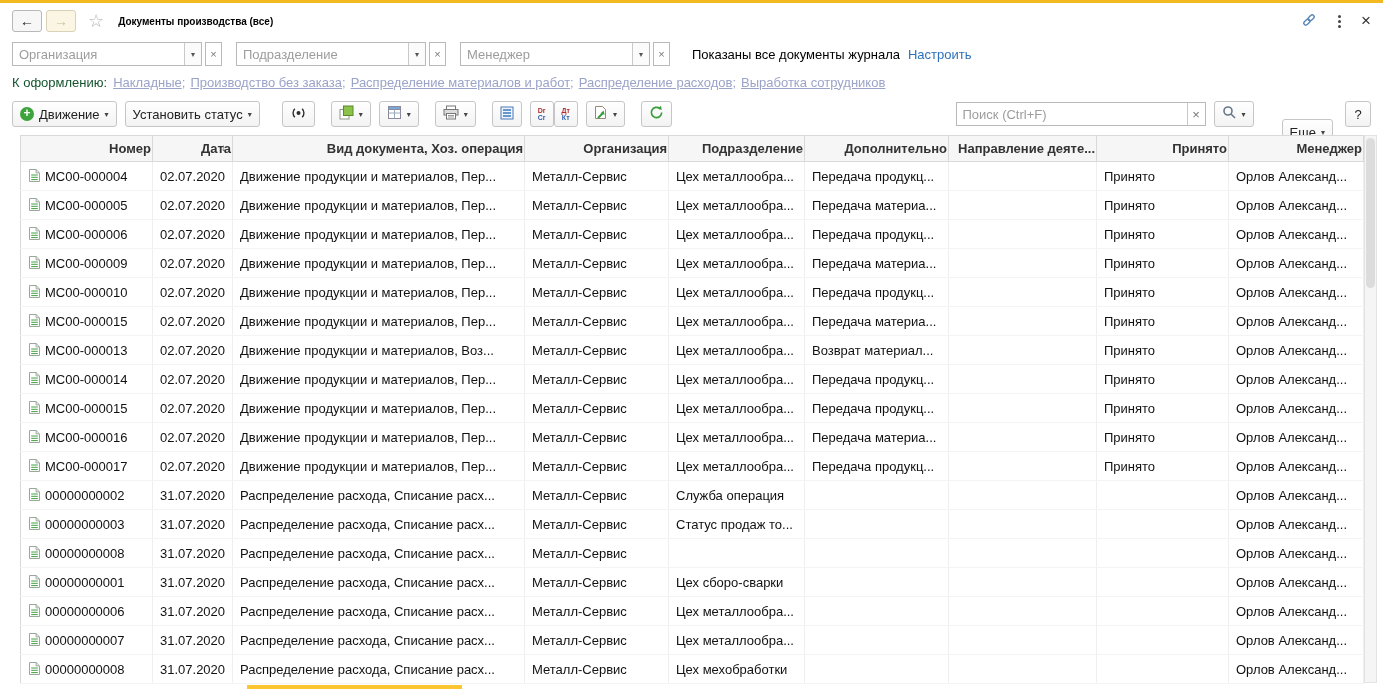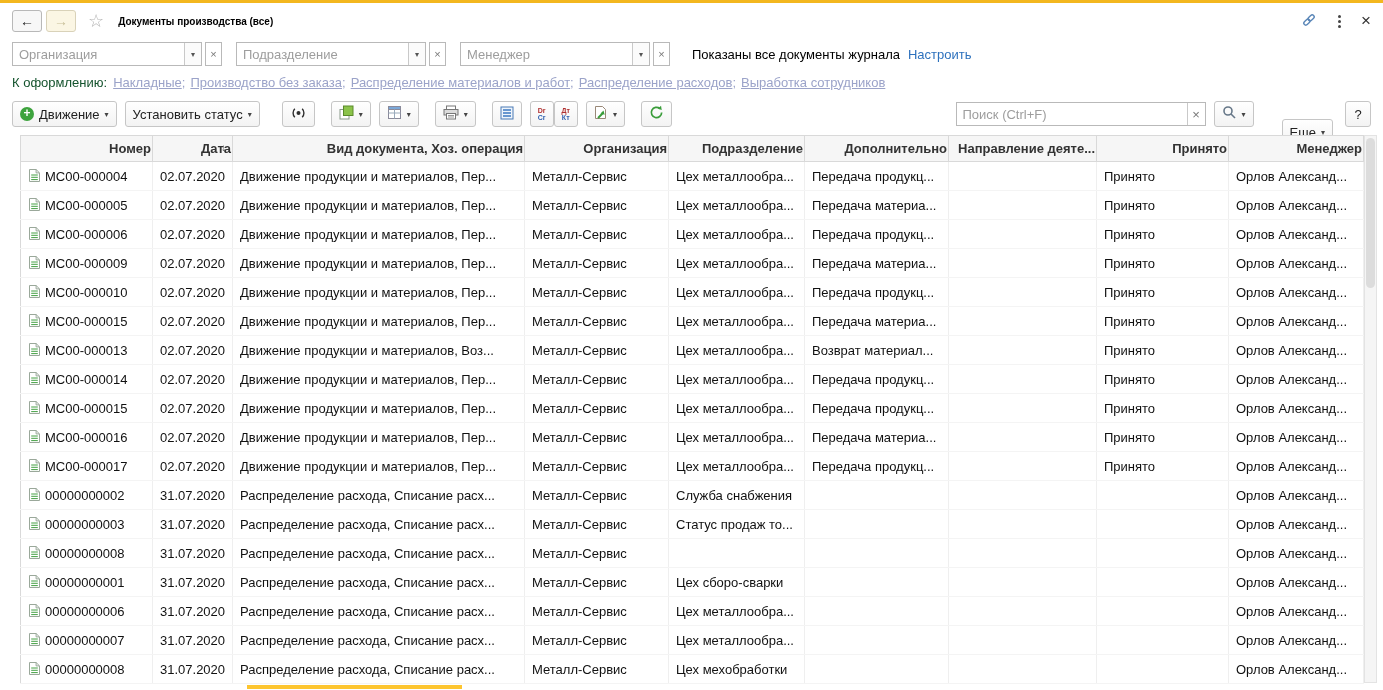--- a/index.html
+++ b/index.html
@@ -486,21 +486,21 @@
                 <path d="M8.1 1.5v3.4h3.4" fill="none" stroke="#9aa89a"></path>
                 <g stroke="#44a044" stroke-width="1">
                   <line x1="3.2" y1="7" x2="9.8" y2="7"></line>
                   <line x1="3.2" y1="9.3" x2="9.8" y2="9.3"></line>
                   <line x1="3.2" y1="11.6" x2="9.8" y2="11.6"></line>
                 </g>
               </svg><span>00000000002</span></td>
             <td class="cell-date">31.07.2020</td>
             <td class="cell-doc-type">Распределение расхода, Списание расх...</td>
             <td class="cell-organization">Металл-Сервис</td>
-            <td class="cell-department">Служба снабжения</td>
+            <td class="cell-department">Служба операция</td>
             <td class="cell-additional"></td>
             <td class="cell-direction"></td>
             <td class="cell-status"></td>
             <td class="cell-manager">Орлов Александ...</td>
           </tr>
           <tr>
             <td class="cell-number"><svg class="doc-icon" width="13" height="15" viewBox="0 0 13 15">
                 <path d="M1.5 1.5h6.6l3.4 3.4v8.6h-10z" fill="#ffffff" stroke="#9aa89a"></path>
                 <path d="M8.1 1.5v3.4h3.4" fill="none" stroke="#9aa89a"></path>
                 <g stroke="#44a044" stroke-width="1">

